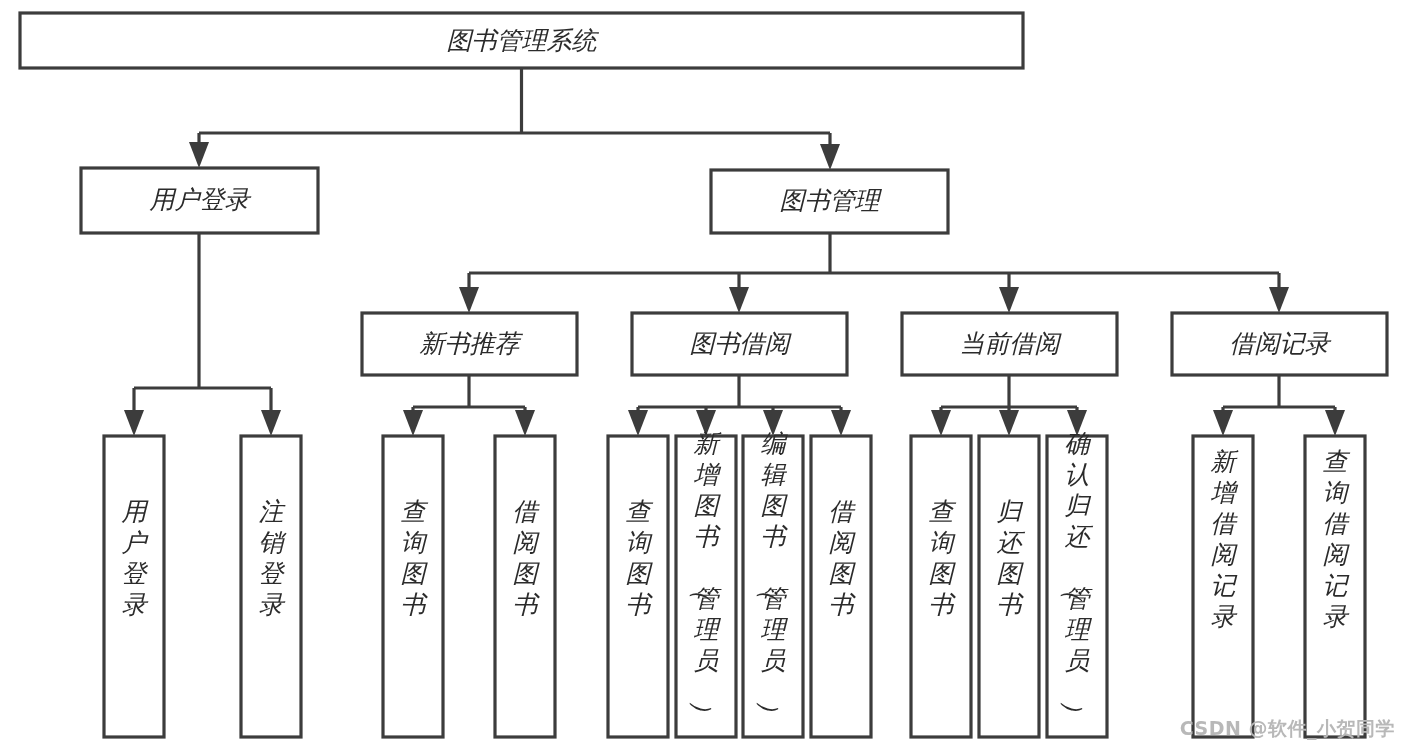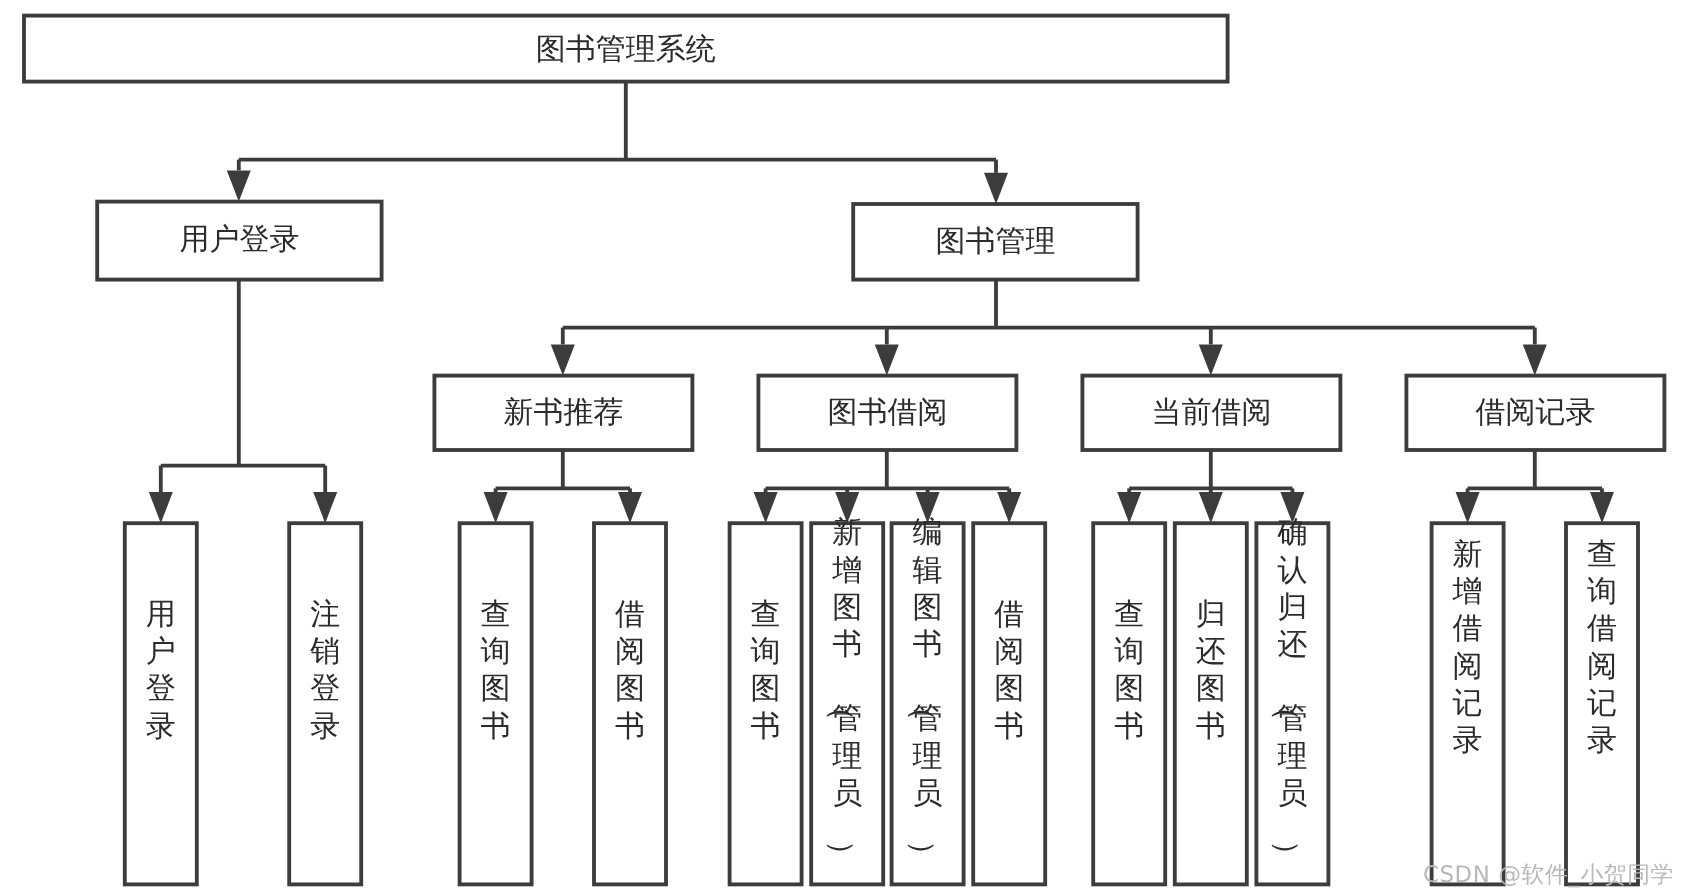--- a/index.html
+++ b/index.html
@@ -13,20 +13,21 @@
     font-family: "DejaVu Sans", "Liberation Sans", sans-serif;
     overflow: hidden;
     position: relative;
   }
   #diagram-root {
     position: absolute;
     left: 0;
     top: 0;
     width: 1405px;
     height: 747px;
+    font-style: italic;
   }
   .node-rect {
     fill: #ffffff;
     stroke: #3c3c3c;
     stroke-width: 3.2;
   }
   .node-label {
     fill: #2b2b2b;
     font-family: "DejaVu Sans", "Liberation Sans", sans-serif;
     font-size: 25px;
@@ -53,20 +54,21 @@
     position: absolute;
     right: 10px;
     bottom: 5px;
     font-family: "DejaVu Sans", "Liberation Sans", sans-serif;
     font-size: 19px;
     color: #b8b8b8;
     white-space: nowrap;
     letter-spacing: 0.5px;
     user-select: none;
     pointer-events: none;
+    font-weight: bold;
   }
 </style>
 </head>
 <body>
 
 <div id="diagram-root">
   <svg width="1405" height="747" viewBox="0 0 1405 747" xmlns="http://www.w3.org/2000/svg">
 
     <g>
 

